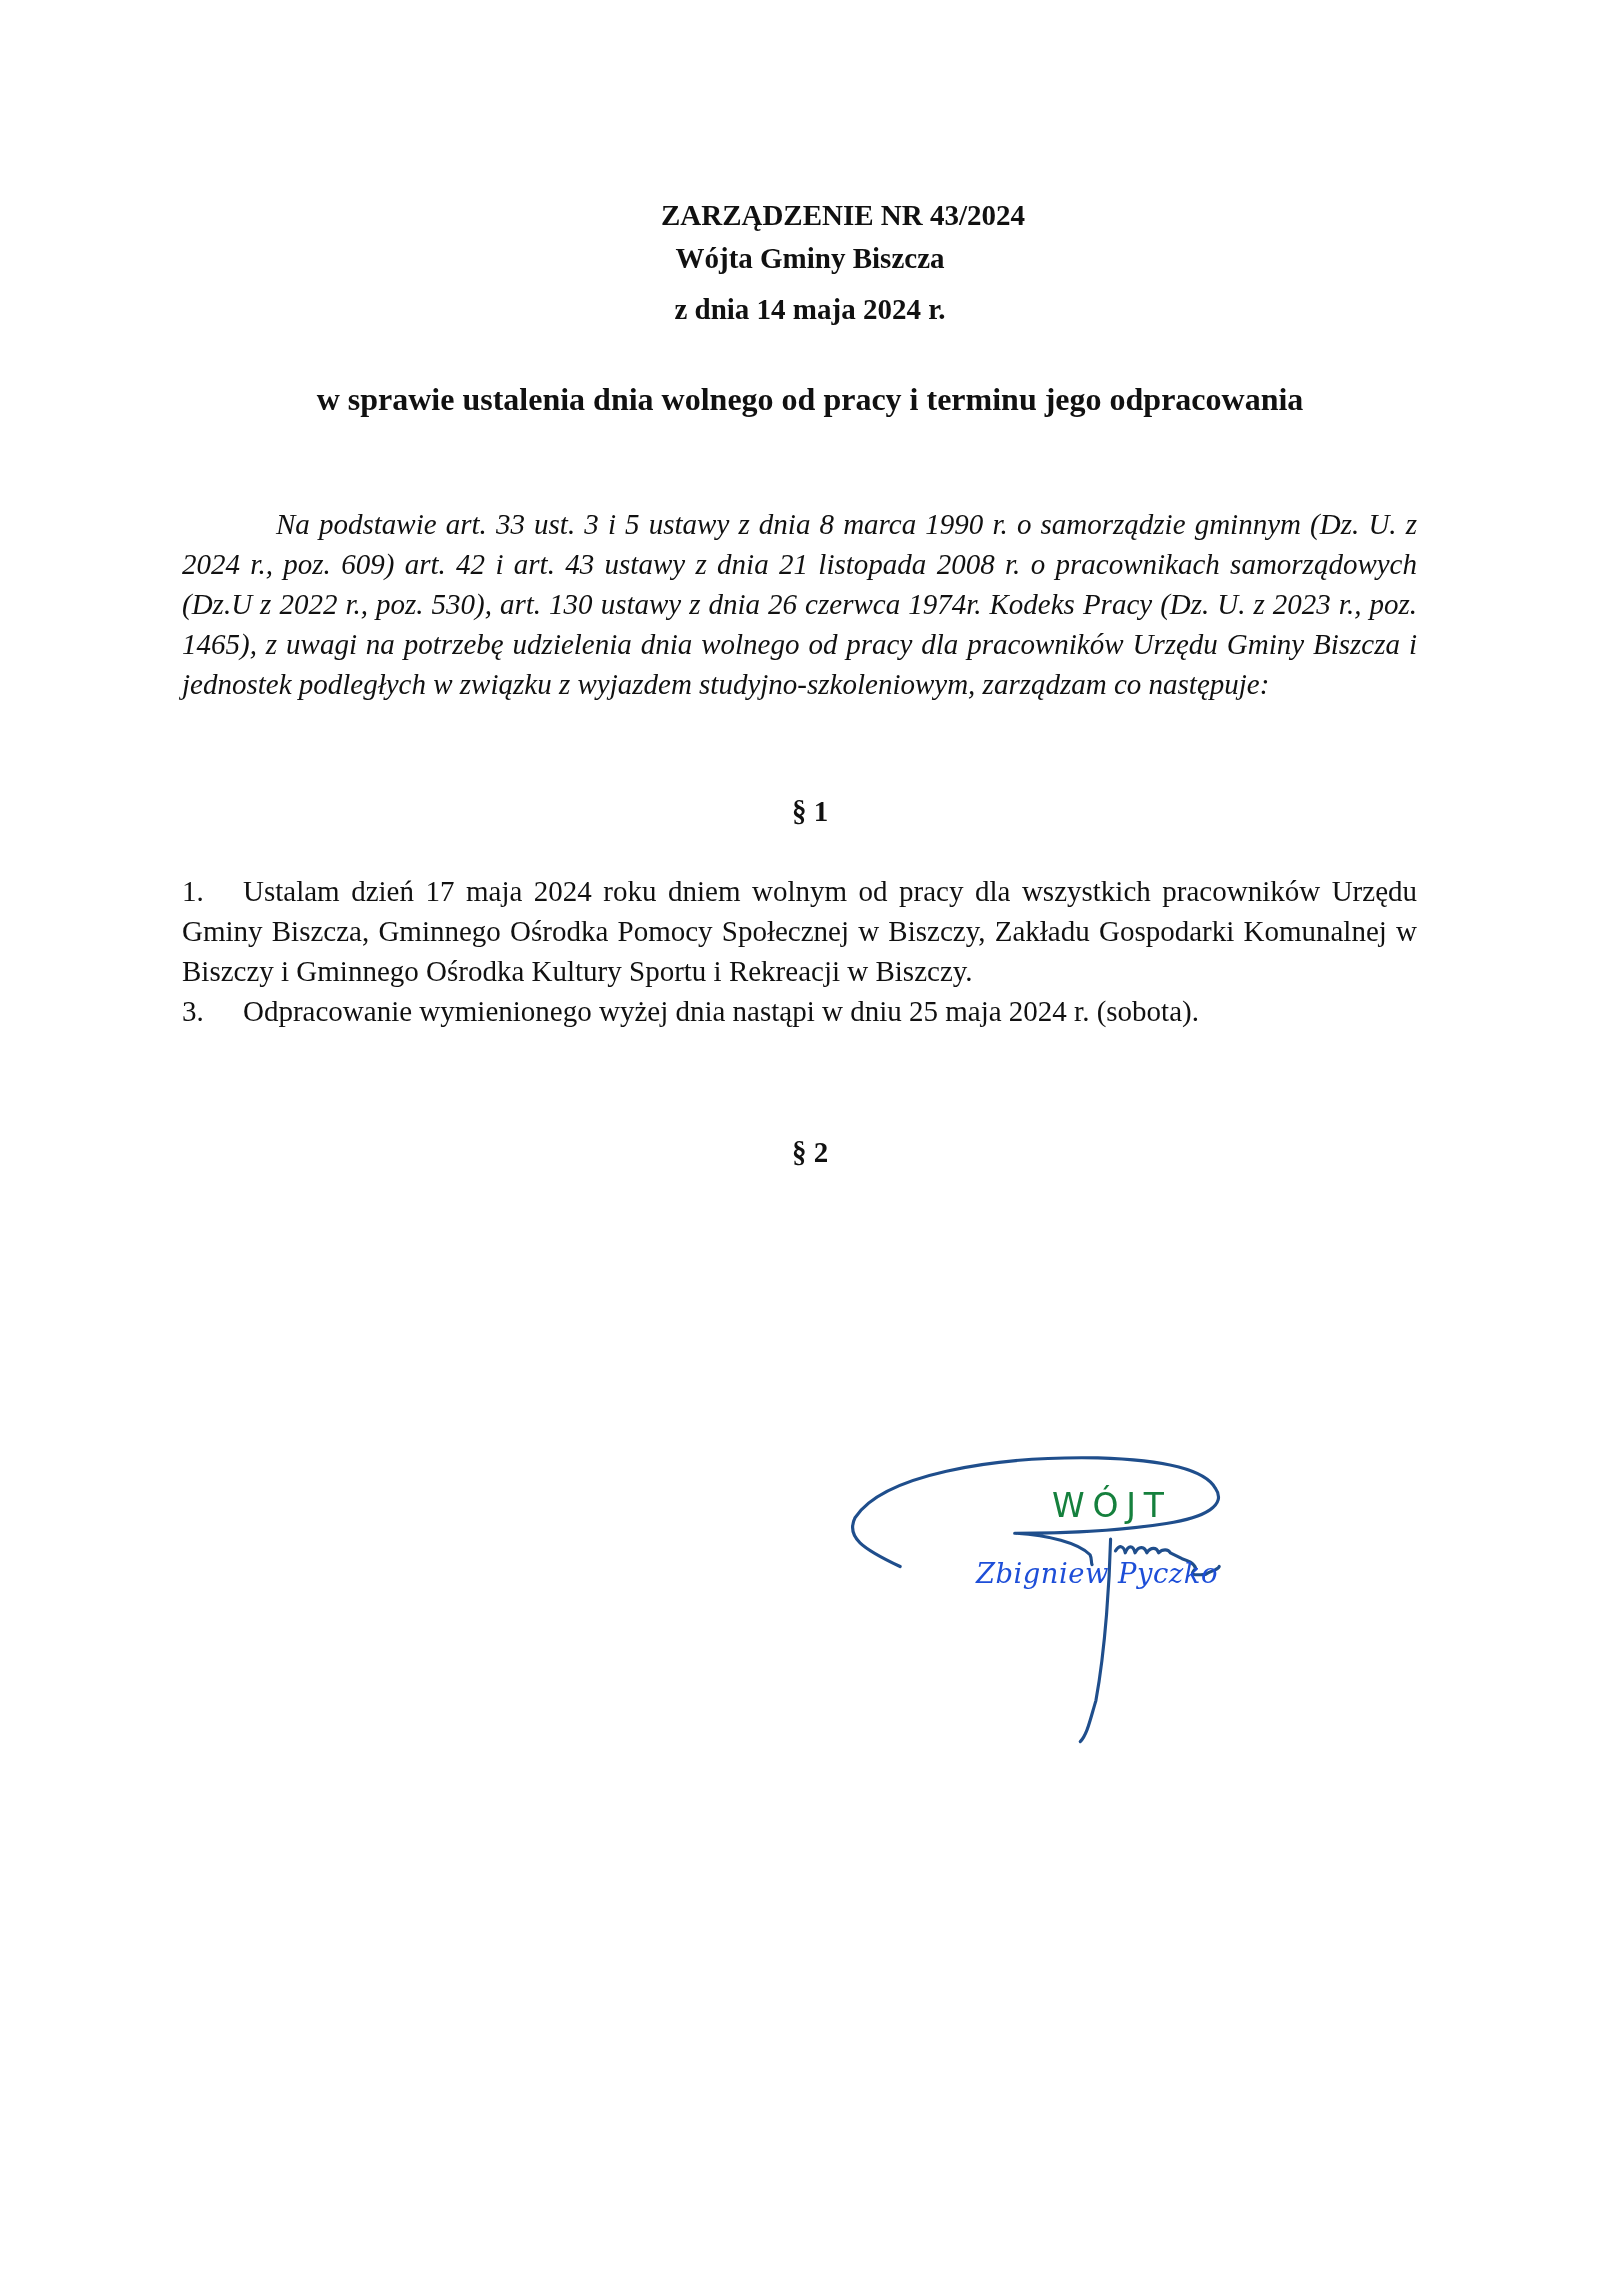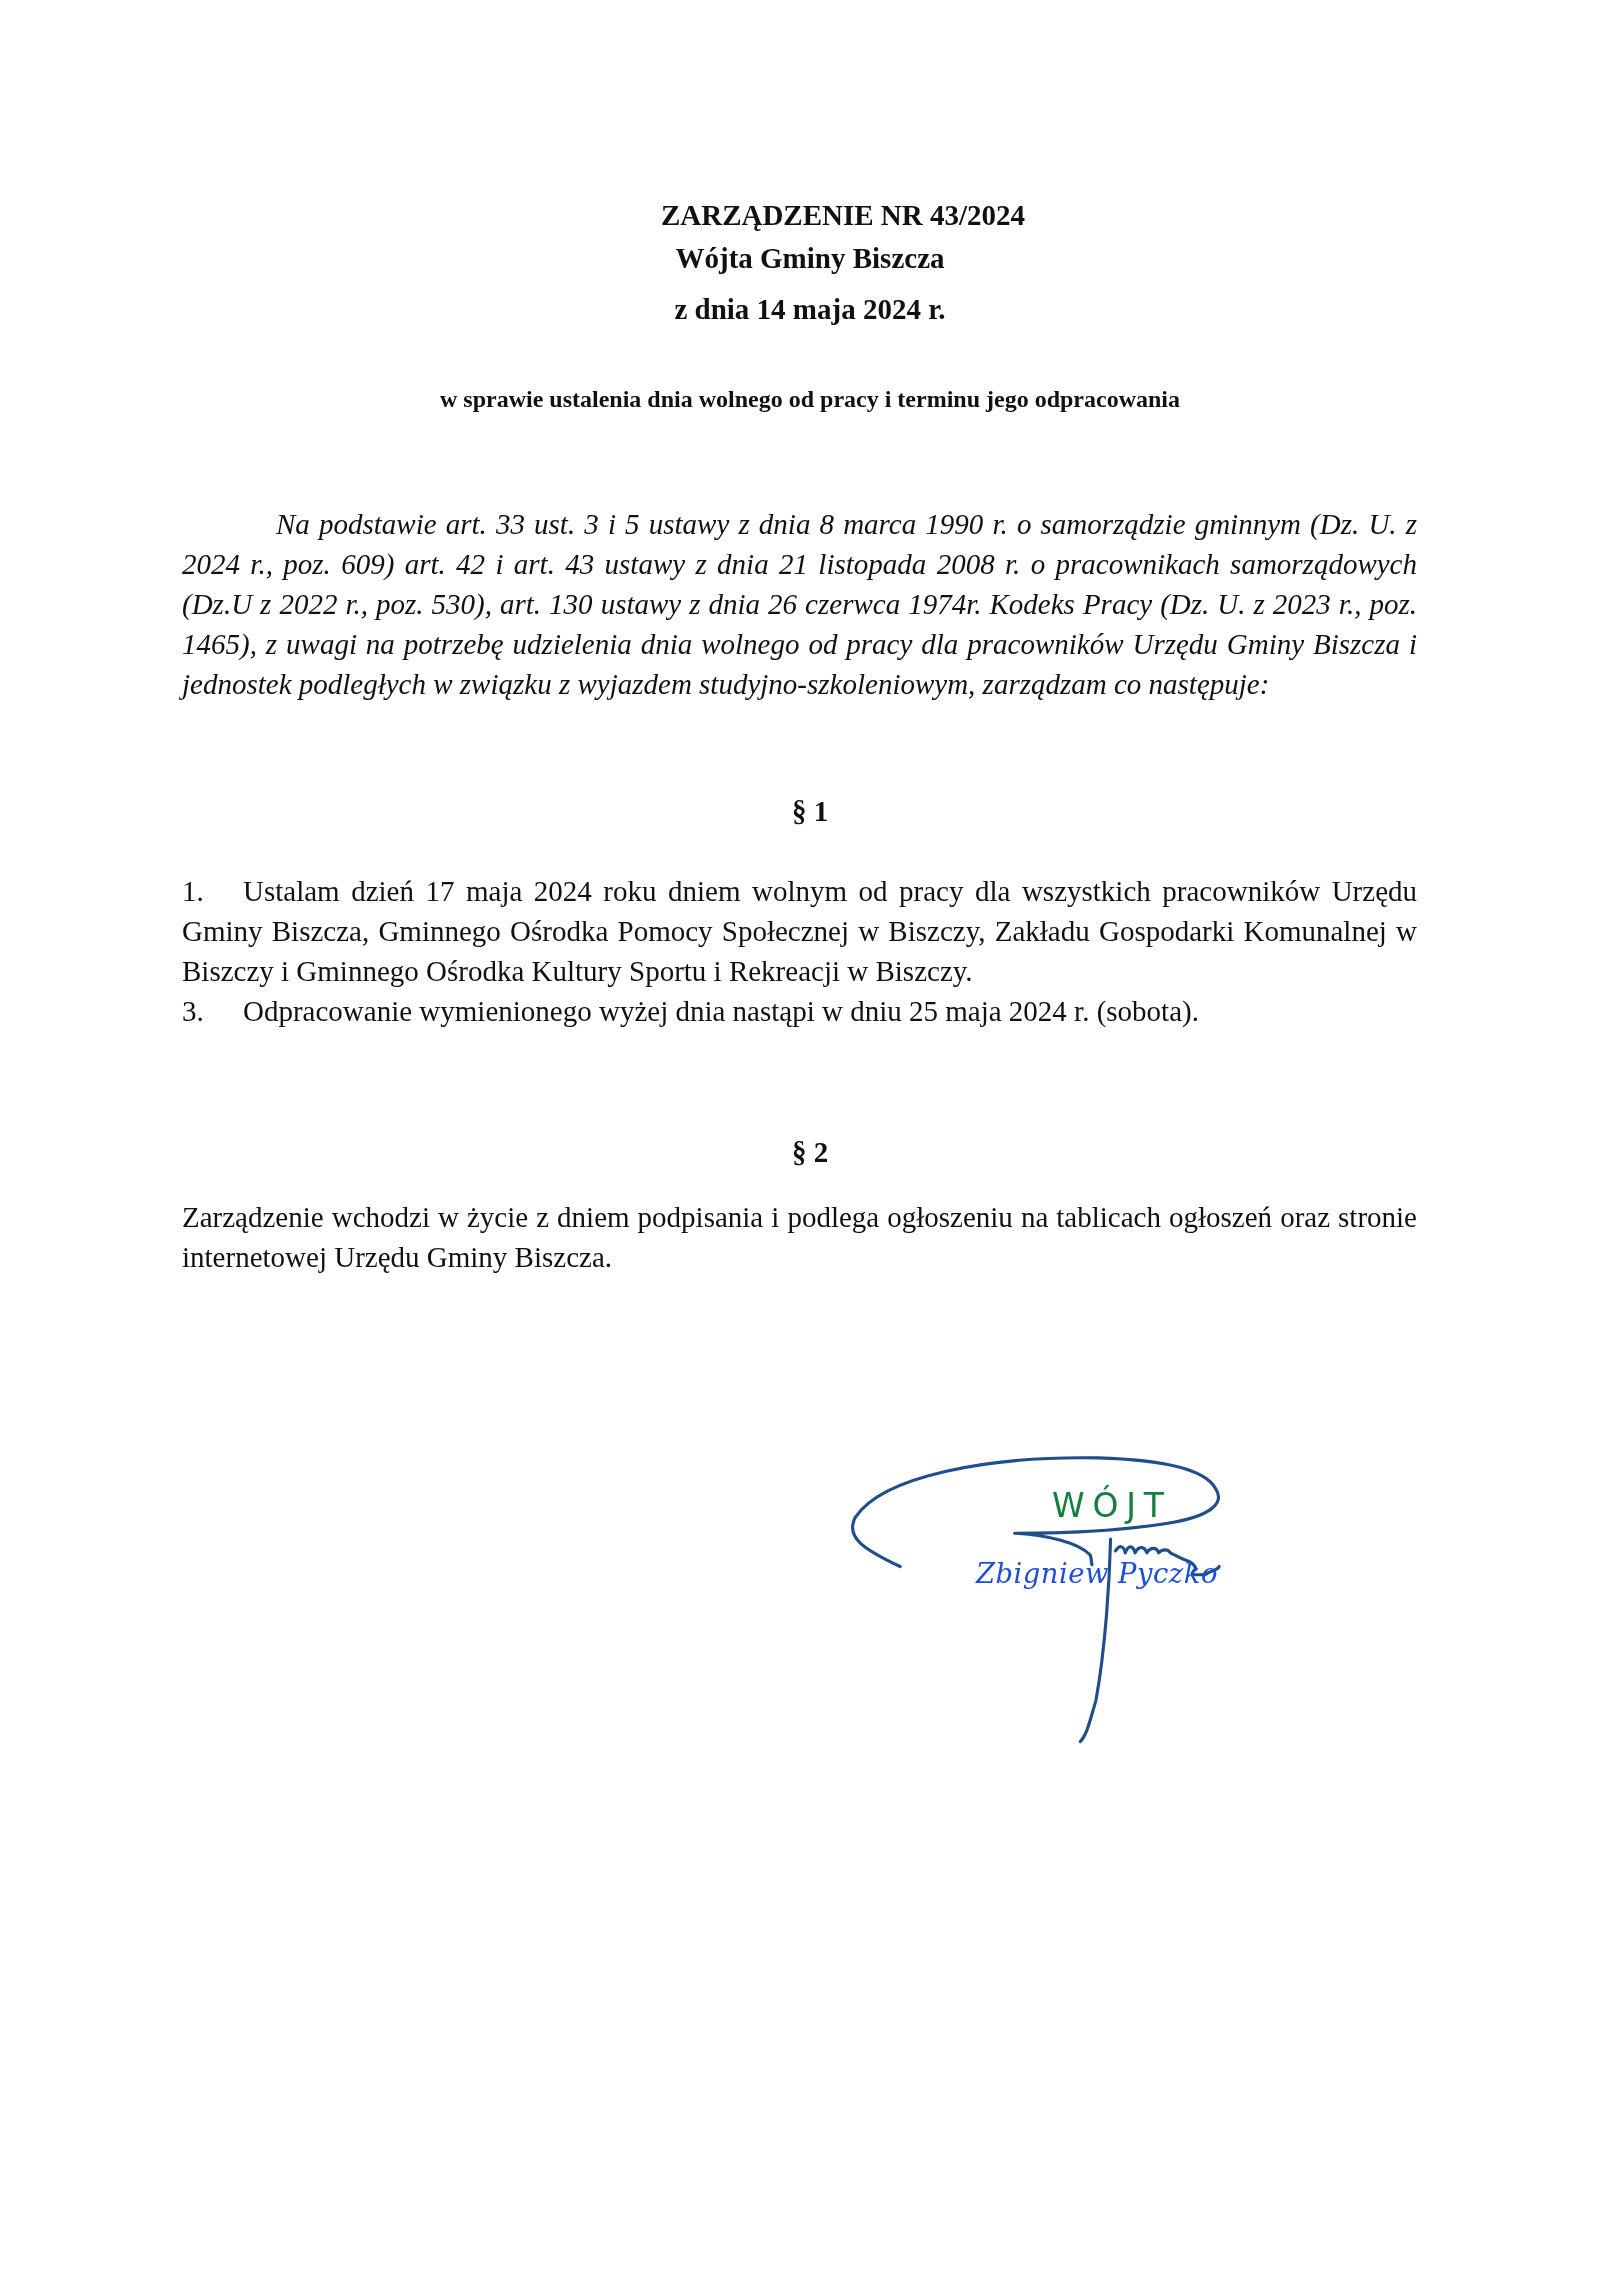--- a/index.html
+++ b/index.html
@@ -31,21 +31,21 @@
     }
     .hdr-title { top: 196px; margin-left: 33px; }
     .hdr-org { top: 239px; }
     .hdr-date { top: 290px; }
     .subject {
       position: absolute;
       left: 0; width: 1620px;
       top: 380px;
       text-align: center;
       font-weight: bold;
-      font-size: 24px;
+      font-size: 32px;
       line-height: 39px;
     }
     .body-text {
       position: absolute;
       left: 182px;
       width: 1235px;
       font-size: 29px;
       line-height: 40px;
       text-align: justify;
     }
@@ -132,21 +132,20 @@
     <li>
       <span class="num">1.</span><span>Ustalam dzień 17 maja 2024 roku dniem wolnym od pracy dla wszystkich pracowników Urzędu Gminy Biszcza, Gminnego Ośrodka Pomocy Społecznej w Biszczy, Zakładu Gospodarki Komunalnej w Biszczy i Gminnego Ośrodka Kultury Sportu i Rekreacji w Biszczy.</span>
     </li>
     <li>
       <span class="num">3.</span><span>Odpracowanie wymienionego wyżej dnia nastąpi w dniu 25 maja 2024 r. (sobota).</span>
     </li>
   </ol>
 
   <div class="para-sign ps2">§ 2</div>
 
-  <div class="body-text closing">Zarządzenie wchodzi w życie z dniem podpisania i podlega ogłoszeniu na tablicach ogłoszeń oraz stronie internetowej Urzędu Gminy Biszcza.</div>
 
   <svg class="signature" viewBox="0 0 460 330">
     <g fill="none" stroke="#1f4e8c" stroke-width="3.2" stroke-linecap="round" stroke-linejoin="round">
       <path d="M58,118 C20,100 2,88 12,68 C40,25 150,5 260,7 C330,9 370,20 380,38 C392,55 370,68 330,74 C280,82 220,84 175,84 C210,86 240,94 252,106 C254,110 253,114 254,116"></path>
       <path d="M273,90 C272,130 268,200 258,255 C252,275 249,290 242,297"></path>
       <path d="M278,102 C282,96 286,96 288,104 C291,96 296,96 298,104 C302,96 308,98 310,104 C314,98 320,98 322,104 C326,100 332,100 334,104 C338,106 342,108 346,110 C352,112 358,114 360,120 C356,124 352,128 370,126 C376,122 382,122 384,118"></path>
     </g>
   </svg>
 
   <div class="stamp-title" style="color: #15803d;">WÓJT</div>

